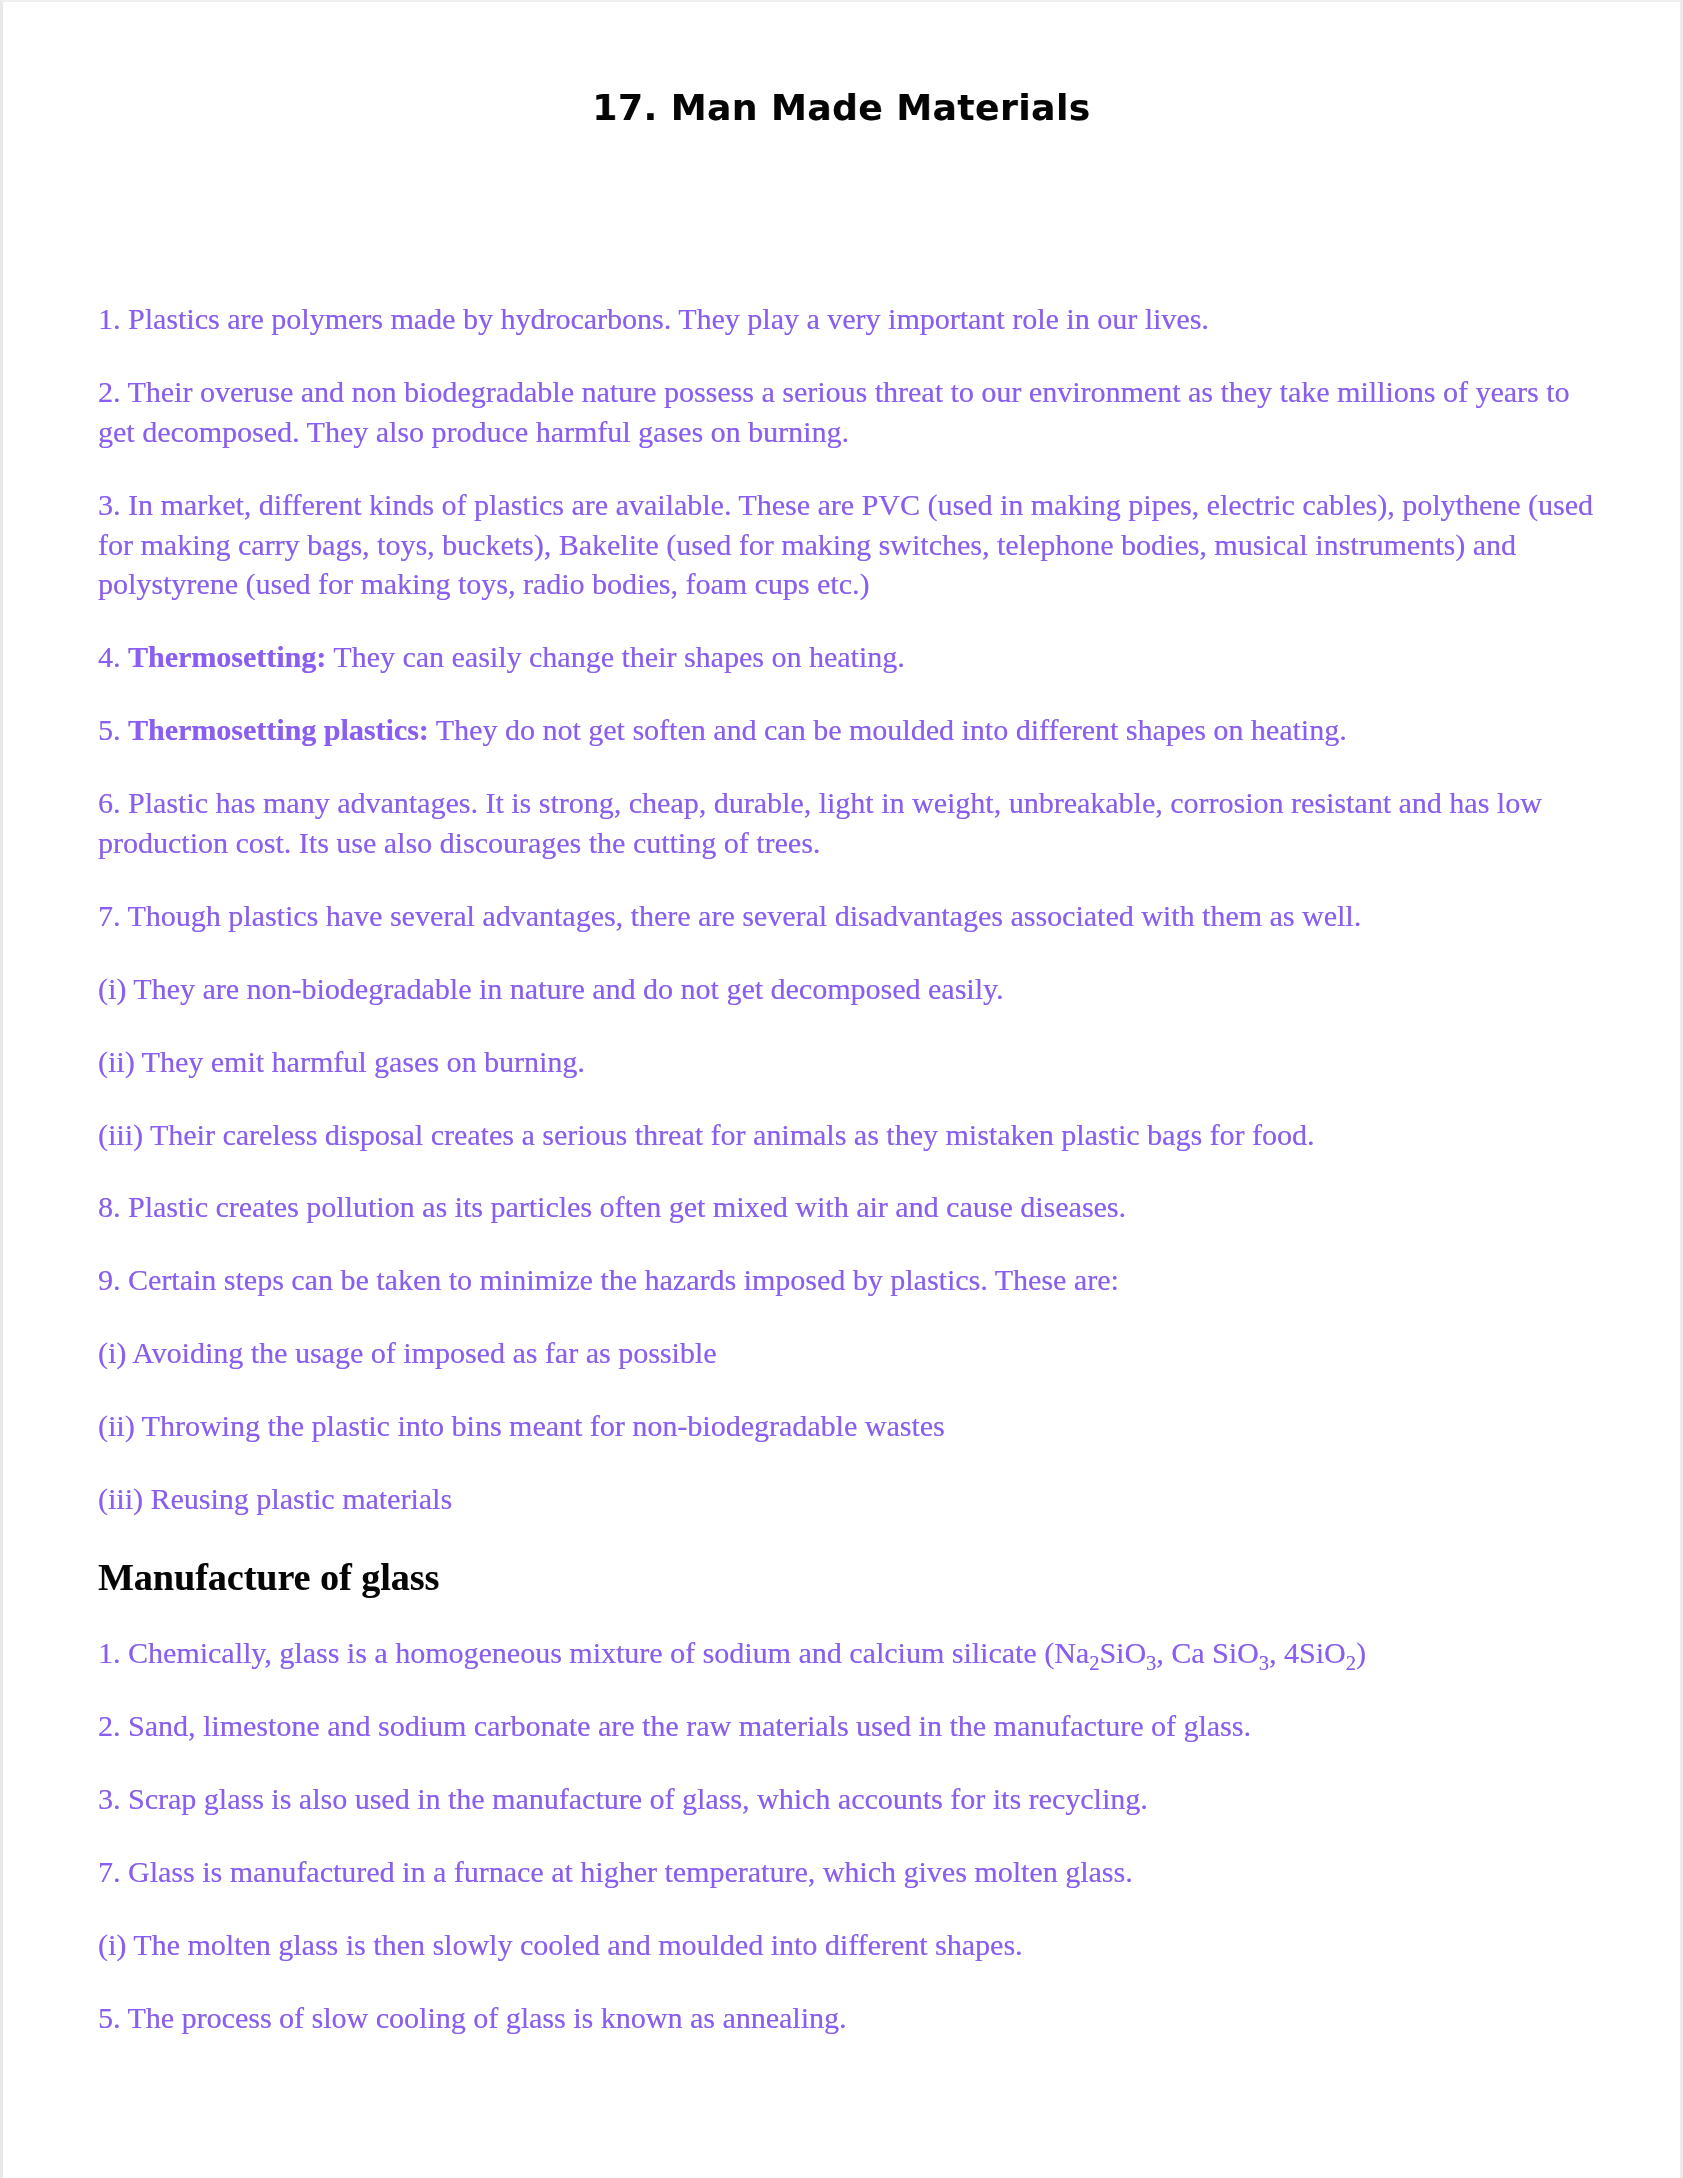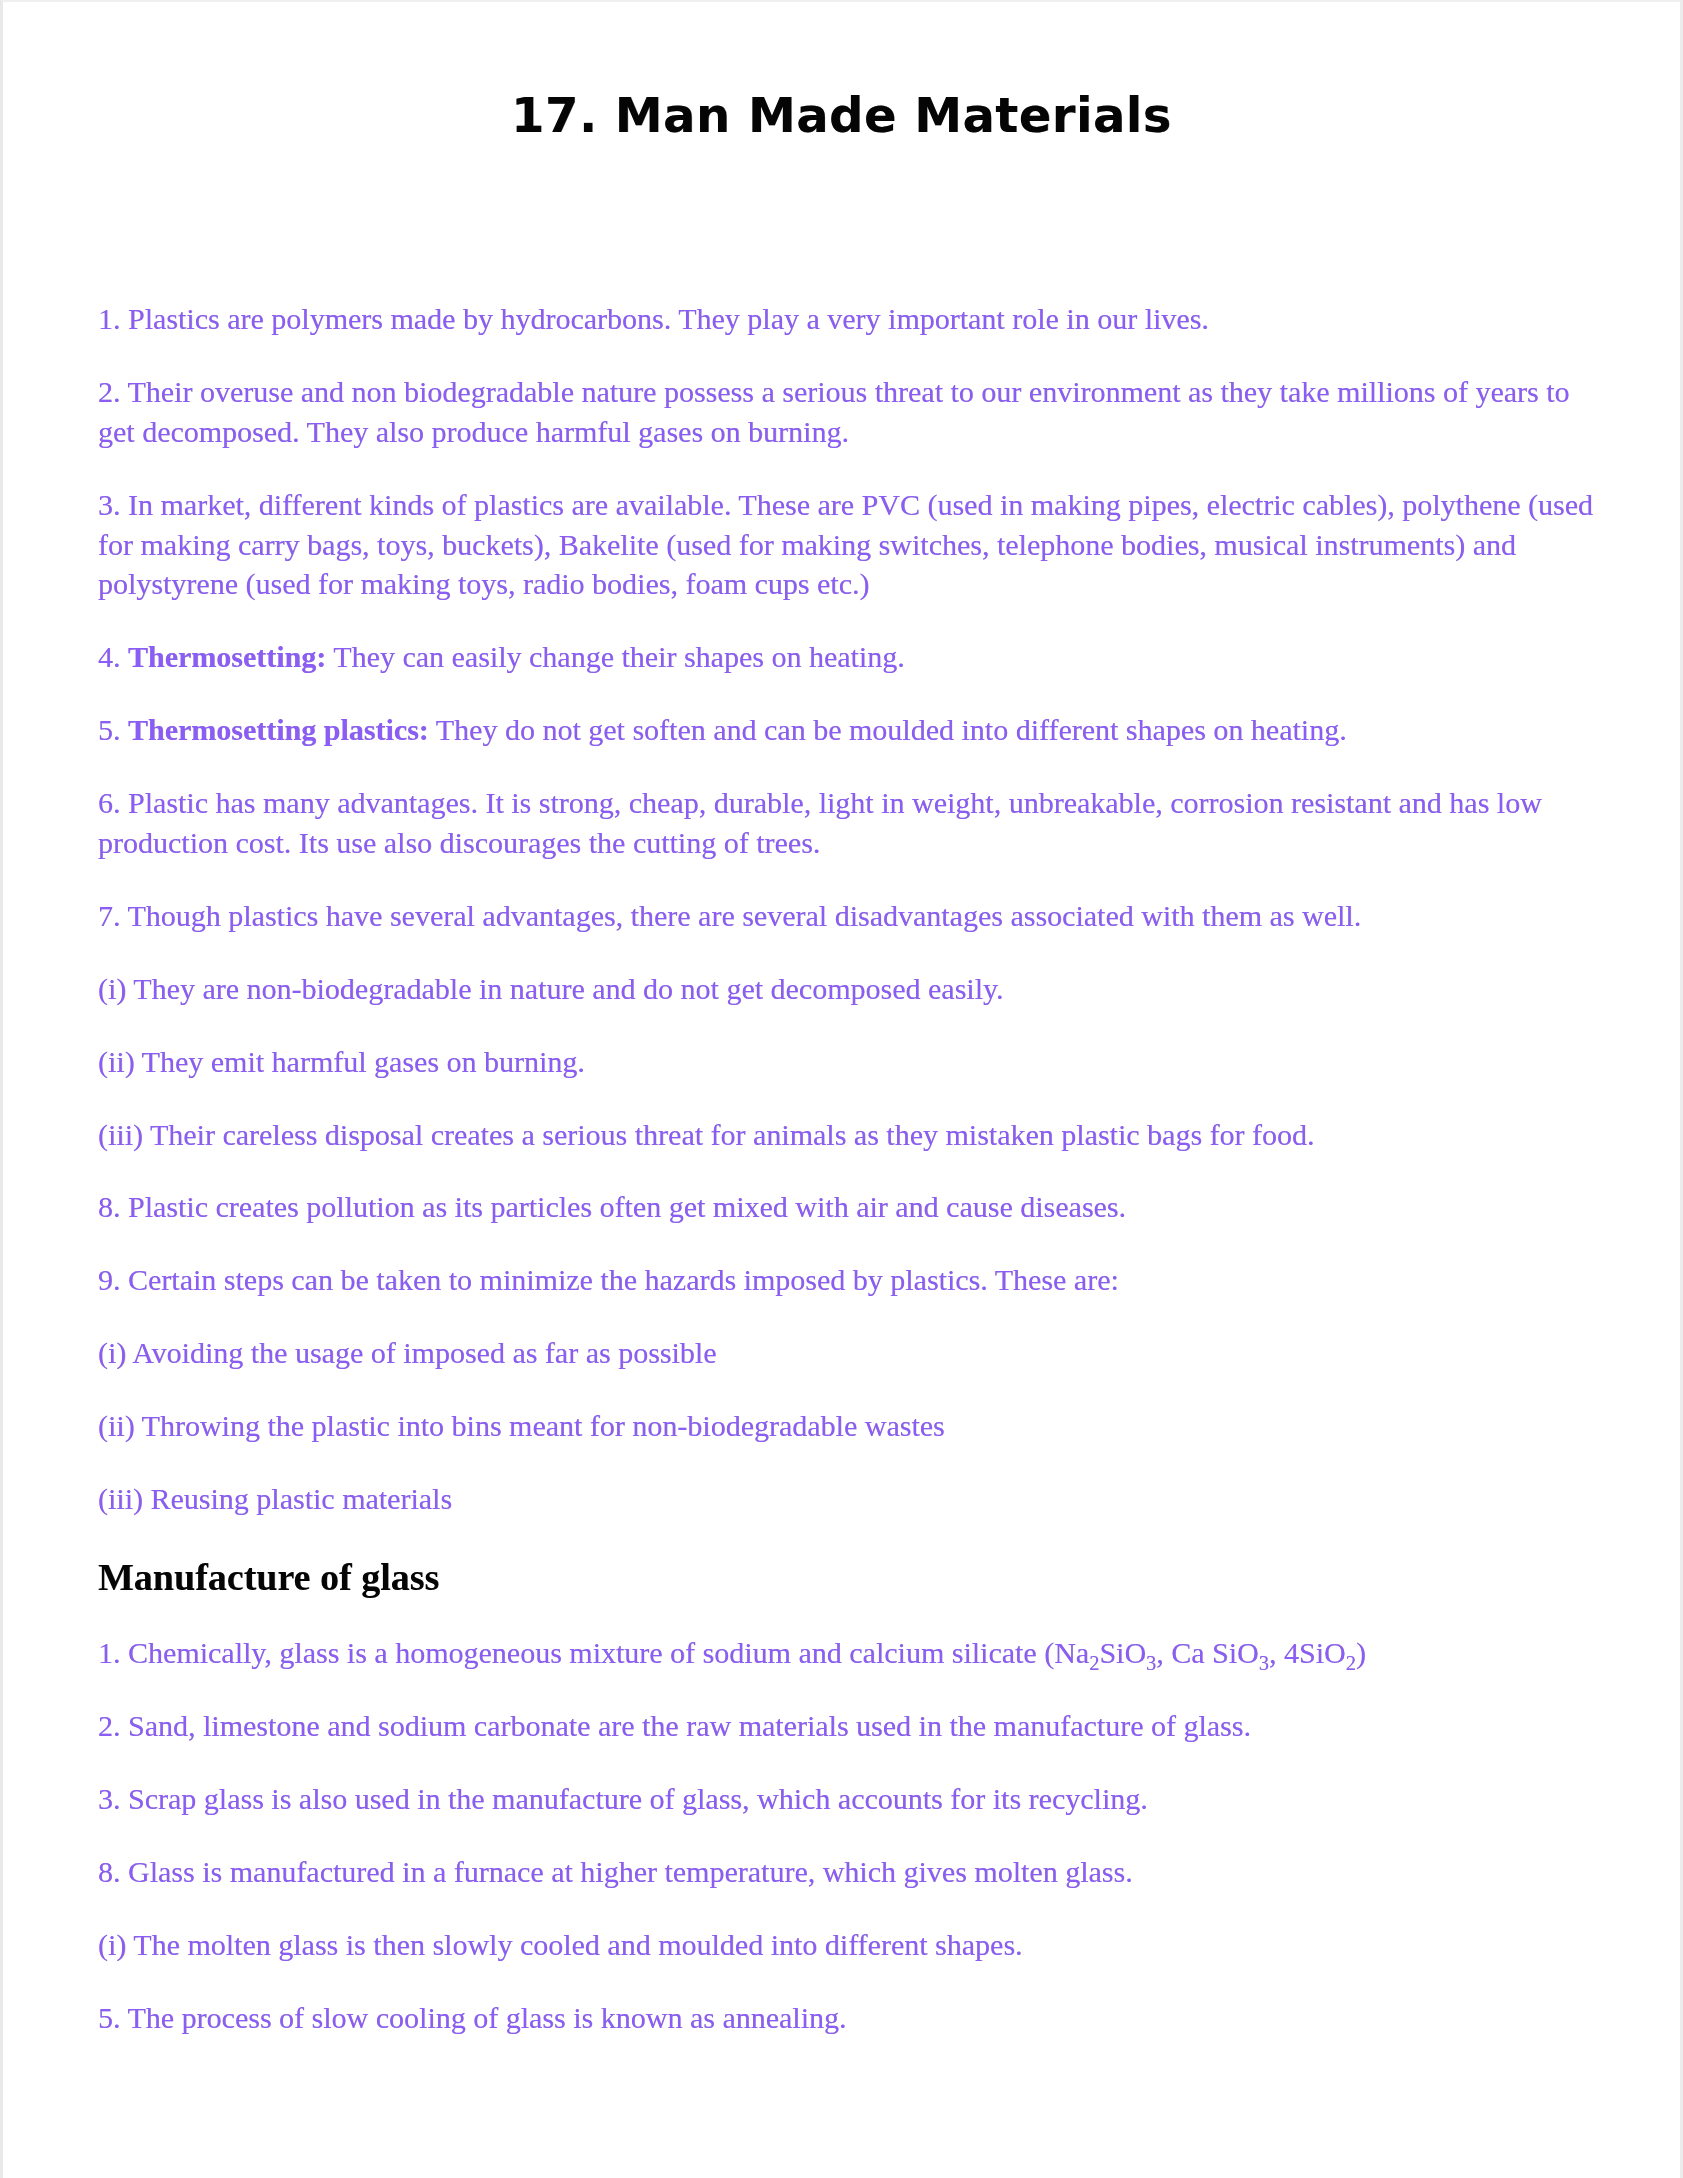--- a/index.html
+++ b/index.html
@@ -22,21 +22,21 @@
     box-sizing: border-box;
     
     border-left: 3px solid #e9e9e9;
     border-right: 3px solid #ececec;
     border-top: 2px solid #efefef;
   }
   .page-title {
     text-align: center;
     font-family: "DejaVu Sans", "Liberation Sans", sans-serif;
     font-weight: bold;
-    font-size: 48px;
+    font-size: 36px;
     letter-spacing: 0.5px;
     margin: 0;
     padding-top: 85px;
     color: #050505;
     text-shadow: 0.4px 0.4px 0 rgba(0,0,0,0.45);
   }
   .body-col {
     position: absolute;
     left: 95px;
     top: 297px;
@@ -109,21 +109,21 @@
     <p class="para">(iii) Reusing plastic materials</p>
 
     <h2 class="section-head">Manufacture of glass</h2>
 
     <p class="para"><span>1. Chemically, glass is a homogeneous mixture of sodium and calcium silicate (Na</span><sub>2</sub><span>SiO</span><sub>3</sub><span>, Ca SiO</span><sub>3</sub><span>, 4SiO</span><sub>2</sub><span>)</span></p>
 
     <p class="para">2. Sand, limestone and sodium carbonate are the raw materials used in the manufacture of glass.</p>
 
     <p class="para">3. Scrap glass is also used in the manufacture of glass, which accounts for its recycling.</p>
 
-    <p class="para">8. Glass is manufactured in a furnace at higher temperature, which gives molten glass.</p>
+    <p class="para">7. Glass is manufactured in a furnace at higher temperature, which gives molten glass.</p>
 
     <p class="para">(i) The molten glass is then slowly cooled and moulded into different shapes.</p>
 
     <p class="para">5. The process of slow cooling of glass is known as annealing.</p>
 
   </div>
 </div>
 
 
 </body></html>

